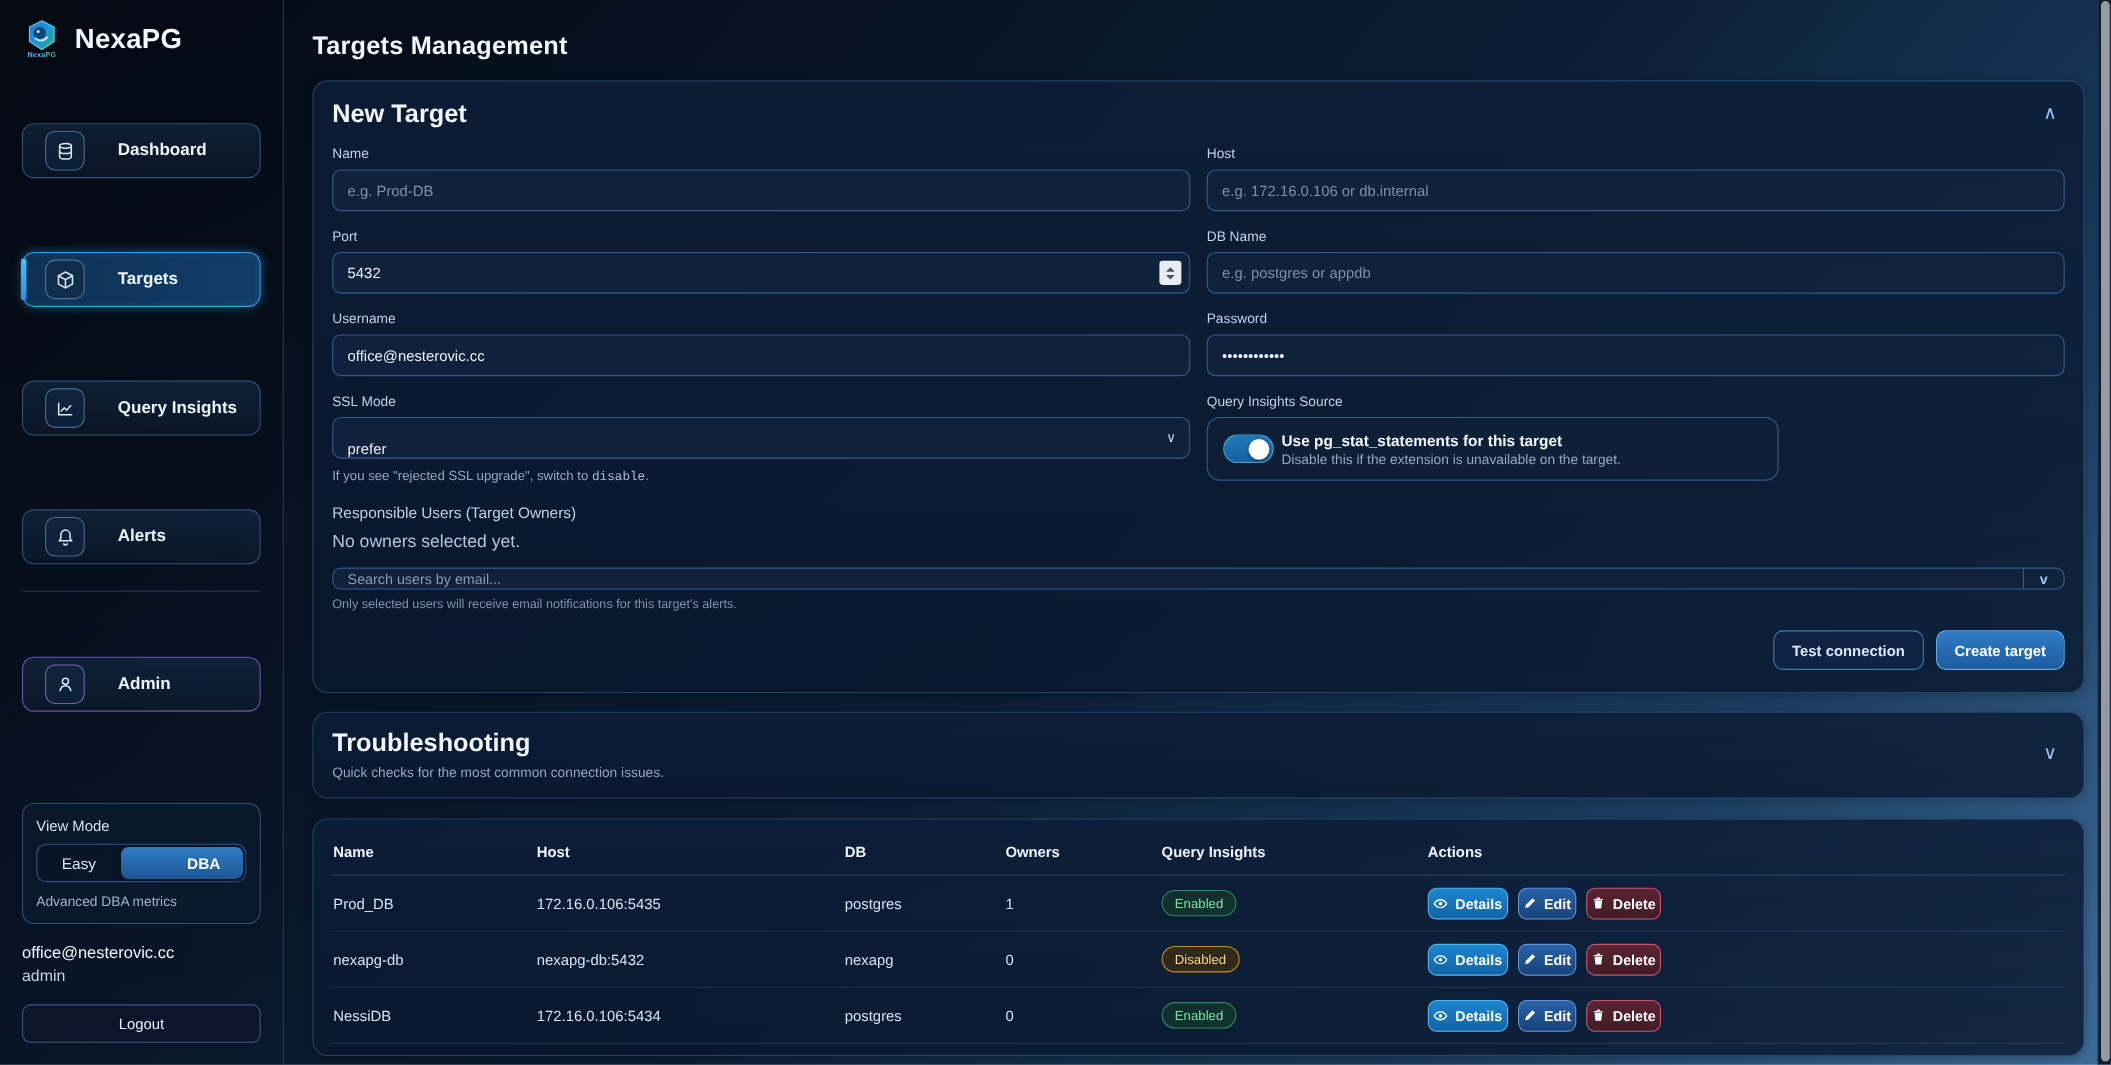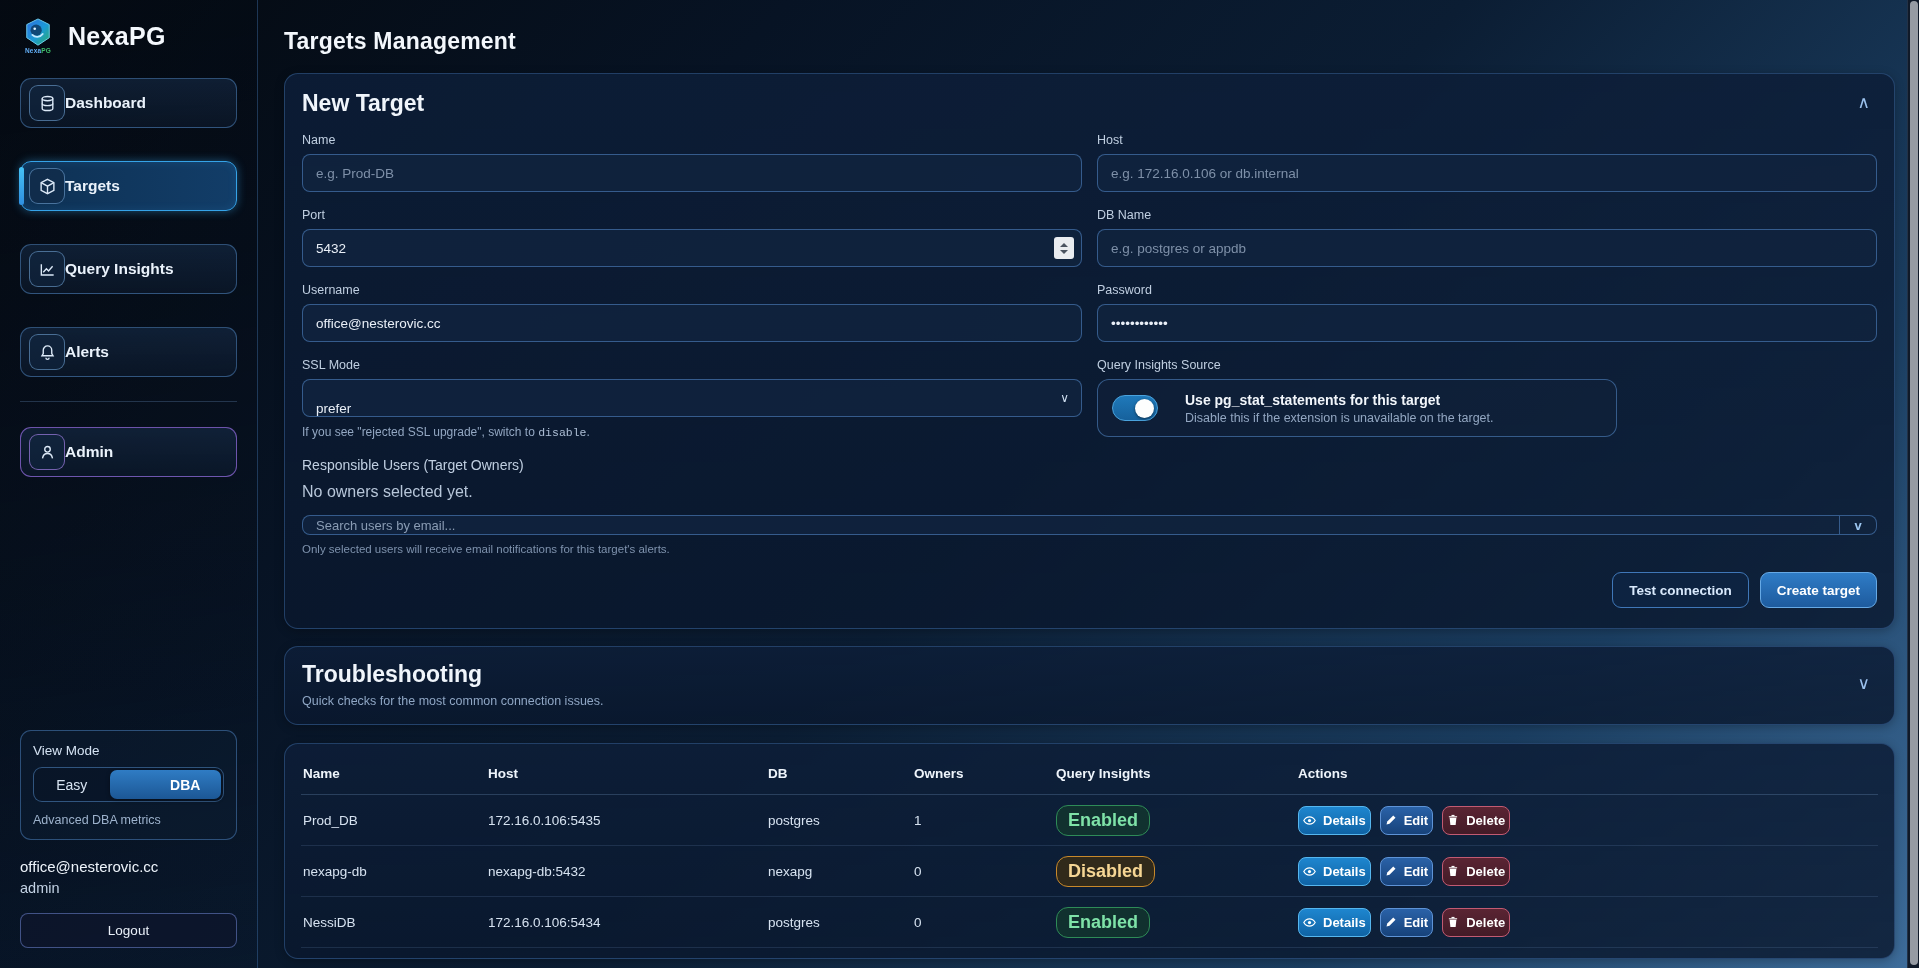--- a/index.html
+++ b/index.html
@@ -16,24 +16,25 @@
     border-right:1px solid rgba(70,125,190,.38);
     display:flex; flex-direction:column; padding:18px 20px 20px 20px;
   }
   .brand { display:flex; align-items:center; gap:12px; margin-bottom:22px; }
   .logo-wrap { width:36px; display:flex; flex-direction:column; align-items:center; }
   .logo-caption { font-size:6.5px; font-weight:bold; letter-spacing:.2px; margin-top:-1px; white-space:nowrap; }
   .logo-caption .nx { color:#63aef5; } .logo-caption .pg { color:#3fbf6c; }
   .brand-title { font-size:25px; font-weight:bold; color:#f4f8fd; letter-spacing:.3px; }
   .nav { display:flex; flex-direction:column; gap:33px; margin-top:2px; }
   .nav-item {
-    position:relative; height:50px; border-radius:11px; display:flex; align-items:center; gap:0;
-    padding:0 8px; cursor:pointer;
+    position:relative; height:50px; border-radius:11px; display:flex; align-items:center; gap:30px;
+    padding:0 20px; cursor:pointer;
     background: linear-gradient(180deg, rgba(28,54,88,.45), rgba(14,28,48,.55));
     border:1px solid rgba(90,150,215,.45);
+    margin-top:34px;
   }
   .nav-item .icon-box {
     width:36px; height:36px; border-radius:9px; display:flex; align-items:center; justify-content:center;
     border:1px solid rgba(130,185,240,.5); background:rgba(18,40,68,.55);
   }
   .nav-item .nav-label { font-size:15.5px; font-weight:bold; color:#eaf2fb; }
   .nav-item.active {
     background: linear-gradient(90deg,#0e3154 0%,#123d68 100%);
     border:1px solid #35a3e8;
     box-shadow:0 0 10px rgba(56,163,232,.45), inset 0 0 8px rgba(56,163,232,.15);
@@ -95,21 +96,21 @@
   }
   .spin-up { width:0;height:0;border-left:4px solid transparent;border-right:4px solid transparent;border-bottom:4px solid #4a5360; }
   .spin-down { width:0;height:0;border-left:4px solid transparent;border-right:4px solid transparent;border-top:4px solid #4a5360; }
   .select-box { position:relative; display:flex; align-items:center; cursor:pointer; }
   .select-box .sel-value { font-size:13.5px; color:#e9eff7;margin-top:20px; }
   .select-box .sel-chevron { position:absolute; right:12px; font-size:12px; color:#cfdff0; }
   .help-line { font-size:12px; color:#93a7c2; margin-top:-6px; margin-bottom:14px; }
   .help-line code { font-family:"Liberation Mono",monospace; font-size:11.5px; color:#aebfd6; }
   .qi-panel {
     width:520px; height:58px; border:1px solid rgba(86,140,205,.55); border-radius:12px;
-    background:rgba(16,33,58,.6); display:flex; align-items:center; gap:27px; padding:0 14px;
+    background:rgba(16,33,58,.6); display:flex; align-items:center; gap:7px; padding:0 14px;
   }
   .toggle { width:46px; height:26px; border-radius:13px; background:linear-gradient(180deg,#1f79ba,#16619c);
     border:1px solid #4aa3dd; position:relative; flex:0 0 46px; cursor:pointer; }
   .toggle .knob { position:absolute; right:3px; top:2.5px; width:19px; height:19px; border-radius:50%; background:#fdfefe; box-shadow:0 1px 3px rgba(0,0,0,.5); }
   .qi-texts .qi-title { font-size:14px; font-weight:bold; color:#f2f6fb; }
   .qi-texts .qi-sub { font-size:12.5px; color:#93a7c2; margin-top:3px; }
   .owners-label { font-size:14px; color:#c0cfe1; margin-top:2px; }
   .owners-empty { font-size:16px; color:#b7c6d9; margin-top:10px; }
   .search-row {
     margin-top:14px; height:20px; border:1px solid rgba(86,140,205,.55); border-radius:8px;
@@ -129,21 +130,21 @@
   .ts-sub { font-size:12.5px; color:#8fa6c4; margin-top:6px; }
   
   .table-card { margin-top:18px; padding:6px 16px 10px 16px; }
   table.targets { width:100%; border-collapse:collapse; table-layout:fixed; }
   table.targets th {
     text-align:left; font-size:13.5px; font-weight:bold; color:#eef4fb; padding:16px 8px 13px 2px;
     border-bottom:1px solid rgba(130,170,215,.25);
   }
   table.targets td { font-size:13.5px; color:#d6e2f0; padding:0 8px 0 2px; height:50px;
     border-bottom:1px solid rgba(130,170,215,.16); }
-  .badge { display:inline-block; font-size:18px; font-weight:bold; padding:4px 11px; border-radius:12px; }
+  .badge { display:inline-block; font-size:12px; font-weight:normal; padding:4px 11px; border-radius:12px; }
   .badge.enabled { color:#7ee2a8; border:1px solid #2e8b57; background:rgba(22,66,41,.55); }
   .badge.disabled { color:#f6d694; border:1px solid #c8892b; background:rgba(74,50,8,.6); }
   .actions-cell { display:flex; gap:9px; align-items:center; height:50px; }
   .act { height:29px; border-radius:8px; display:flex; align-items:center; gap:7px; padding:0 4px;
     font-family:inherit; font-size:13px; font-weight:bold; color:#ffffff; cursor:pointer; }
   .act svg { flex:0 0 auto; }
   .act.details { background:linear-gradient(180deg,#1e86cf,#0f63a5); border:1px solid #56b6ee; }
   .act.edit { background:linear-gradient(180deg,#2a62a8,#17427a); border:1px solid #5e93d6; }
   .act.delete { background:linear-gradient(180deg,#5a2433,#431b27); border:1px solid #c25a72; }
   

